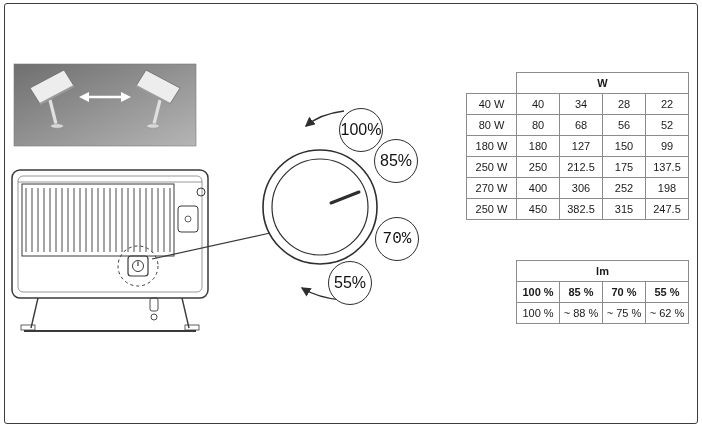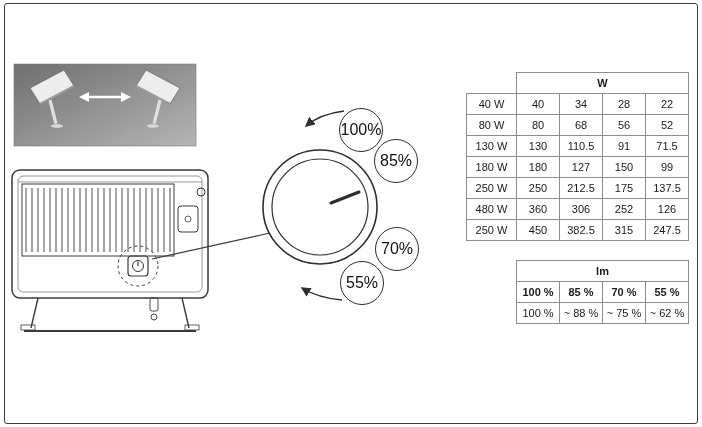--- a/index.html
+++ b/index.html
@@ -14,22 +14,22 @@
   svg.artwork{position:absolute;left:0;top:0;}
   
   .dial-circle{
     position:absolute;width:44px;height:44px;border-radius:50%;
     border:1.4px solid #2e2e2e;background:#fff;box-sizing:border-box;
     display:flex;align-items:center;justify-content:center;
     font-size:16px;color:#111;
   }
   .dc-100{left:339px;top:108px;}
   .dc-85 {left:374px;top:139px;}
-  .dc-70 {left:375px;top:227px;}
-  .dc-55 {left:340px;top:261px;text-align:center;}
+  .dc-70 {left:375px;top:217px;font-family:Liberation Mono, monospace;}
+  .dc-55 {left:328px;top:261px;text-align:center;}
   
   table{border-collapse:collapse;font-size:11px;color:#1a1a1a;}
   th,td{
     border:1px solid #8c8c8c;text-align:center;vertical-align:middle;
     height:18px;padding:1px 3px;box-sizing:content-box;background:#fff;
   }
   th{font-weight:bold;}
   td.blank{border:none;background:transparent;}
   .table-power{position:absolute;left:466px;top:72px;}
   .table-lumen{position:absolute;left:516px;top:260px;}
@@ -157,46 +157,39 @@
           <td>22</td>
         </tr>
         <tr>
           <td>80 W</td>
           <td>80</td>
           <td>68</td>
           <td>56</td>
           <td>52</td>
         </tr>
         <tr>
-          <td>130 W</td>
-          <td>130</td>
-          <td>110.5</td>
-          <td>91</td>
-          <td>71.5</td>
-        </tr>
-        <tr>
           <td>180 W</td>
           <td>180</td>
           <td>127</td>
           <td>150</td>
           <td>99</td>
         </tr>
         <tr>
           <td>250 W</td>
           <td>250</td>
           <td>212.5</td>
           <td>175</td>
           <td>137.5</td>
         </tr>
         <tr>
-          <td>480 W</td>
-          <td>360</td>
+          <td>270 W</td>
+          <td>400</td>
           <td>306</td>
           <td>252</td>
-          <td>126</td>
+          <td>198</td>
         </tr>
         <tr>
           <td>250 W</td>
           <td>450</td>
           <td>382.5</td>
           <td>315</td>
           <td>247.5</td>
         </tr>
       </tbody>
   </table>

